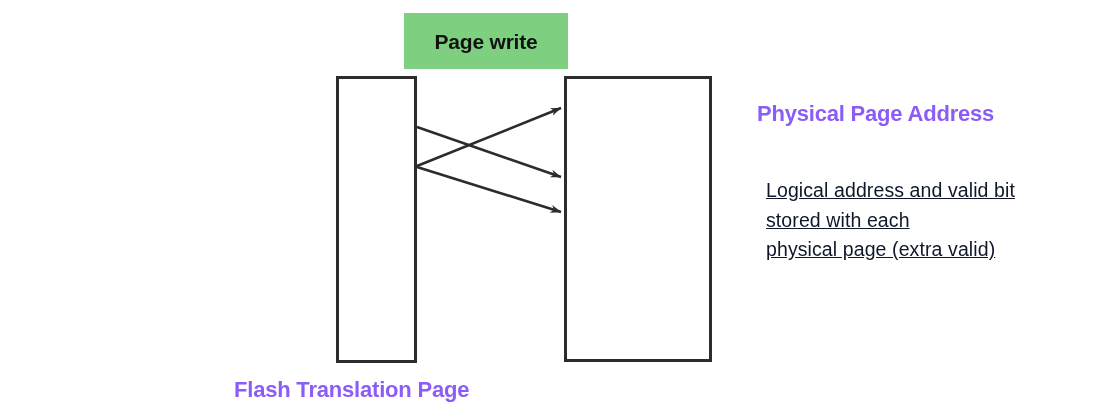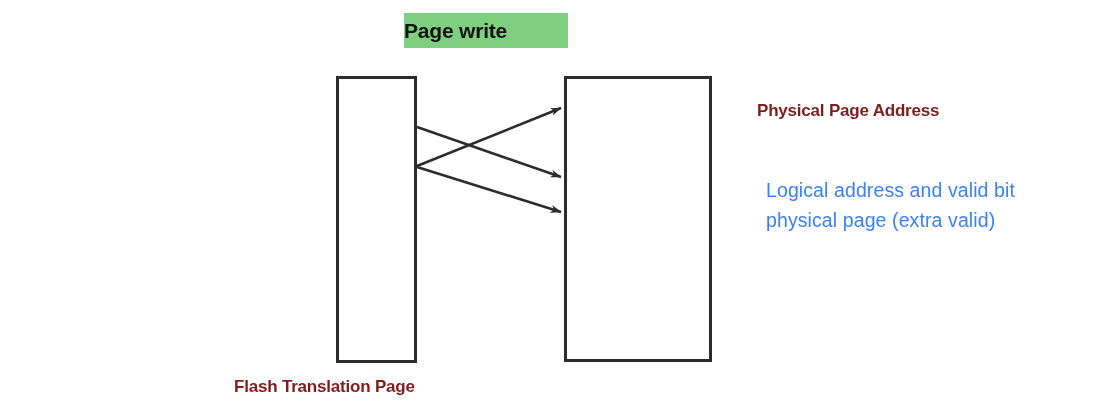--- a/index.html
+++ b/index.html
@@ -18,24 +18,25 @@
     background: #ffffff;
     overflow: hidden;
   }
 
   
   .page-write-chip {
     position: absolute;
     left: 404px;
     top: 13px;
     width: 164px;
-    height: 35px;
+    height: 56px;
     background: #7ed080;
     display: flex;
     align-items: center;
+    justify-content: center;
     box-sizing: border-box;
   }
   .page-write-chip .chip-text {
     font-size: 21px;
     font-weight: bold;
     color: #121212;
     letter-spacing: -0.2px;
     line-height: 1;
   }
 
@@ -65,23 +66,23 @@
     left: 0;
     top: 0;
     width: 1113px;
     height: 407px;
     pointer-events: none;
   }
 
   
   .heading-bold {
     position: absolute;
-    font-size: 17px;
+    font-size: 22px;
     font-weight: bold;
-    color: #7f1d1d;
+    color: #8b5cf6;
     letter-spacing: -0.2px;
     line-height: 1.15;
     white-space: nowrap;
   }
   #logical-label {
     left: 42px;
     top: 197px;
   }
   #physical-label {
     left: 757px;
@@ -92,23 +93,24 @@
     top: 377px;
   }
 
   .body-note {
     position: absolute;
     left: 766px;
     top: 176px;
     width: 340px;
     font-size: 19.5px;
     font-weight: normal;
-    color: #3b82f6;
+    color: #0f172a;
     line-height: 1.52;
     letter-spacing: 0.1px;
+    text-decoration: underline;
   }
   .body-note .note-line {
     display: block;
     white-space: nowrap;
   }
 </style>
 </head>
 <body>
 
 <div id="canvas">
@@ -135,16 +137,17 @@
     <line x1="417" y1="167" x2="561" y2="212" stroke="#2c2c2c" stroke-width="2.6" marker-end="url(#arrowhead)"></line>
   </svg>
 
 
   <div class="heading-bold" id="physical-label">Physical Page Address</div>
 
   <div class="heading-bold" id="ftt-caption">Flash Translation Page</div>
 
   <div class="body-note">
     <span class="note-line">Logical address and valid bit</span>
+    <span class="note-line">stored with each</span>
     <span class="note-line">physical page (extra valid)</span>
   </div>
 
 </div>
 
 </body></html>

